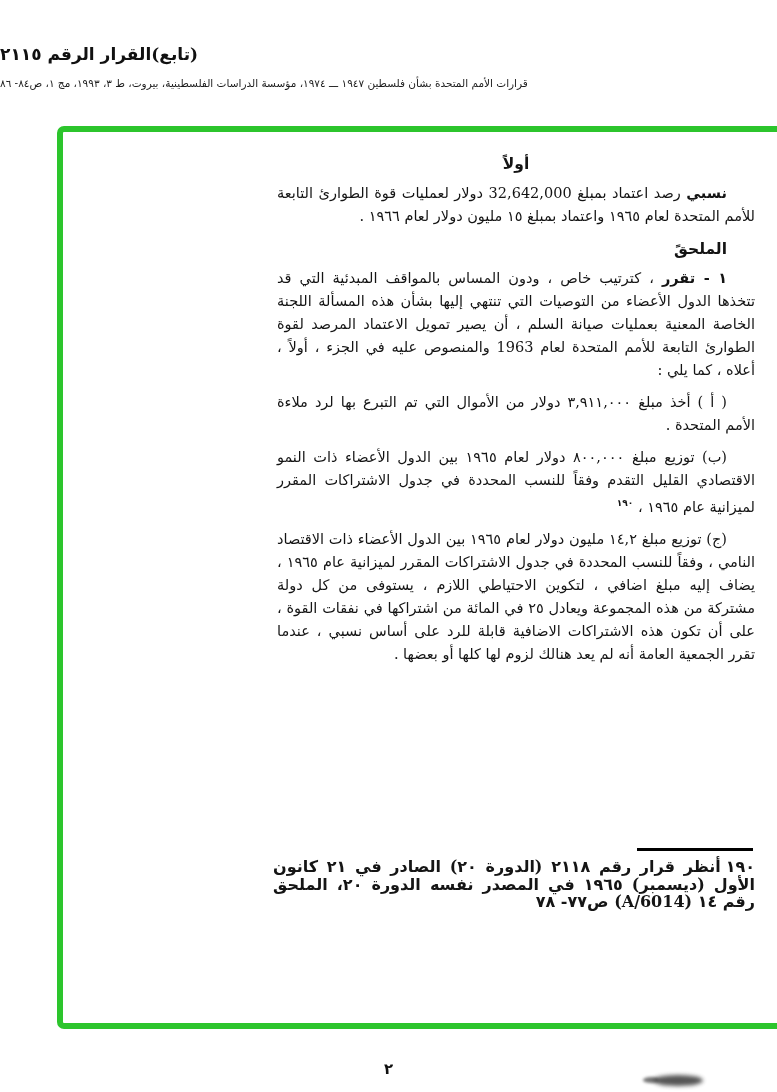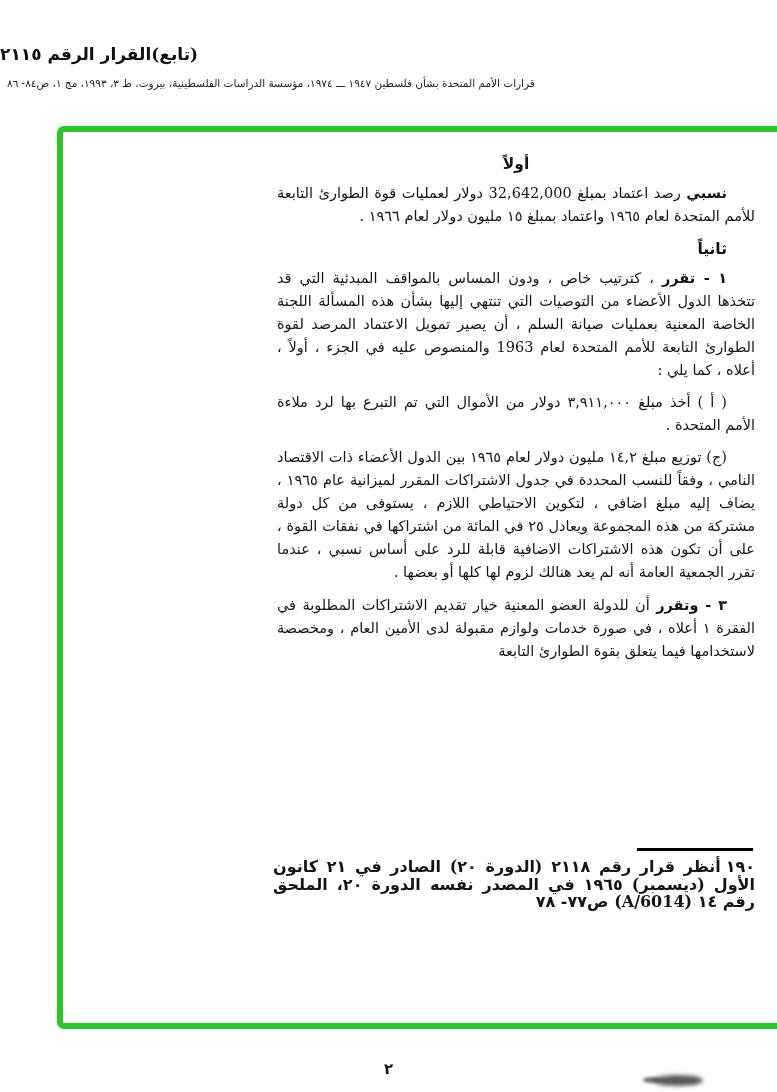--- a/index.html
+++ b/index.html
@@ -6,21 +6,21 @@
   body{
     width:777px;height:1092px;
     background:#ffffff;
     font-family:"DejaVu Serif","DejaVu Sans",serif;
     position:relative;overflow:hidden;
     color:#111;
   }
   .page{position:absolute;inset:0;direction:rtl;}
   .doc-header{position:absolute;top:44px;left:0;right:0;text-align:left;}
   .doc-title{font-size:17px;font-weight:bold;margin:0;letter-spacing:.5px;}
-  .doc-source{font-size:10.5px;margin-top:13px;color:#1c1c1c;padding-left:7px;}
+  .doc-source{font-size:10.5px;margin-top:13px;color:#1c1c1c;}
   .hl-box{
     position:absolute;left:57px;top:126px;
     width:774px;height:903px;box-sizing:border-box;
     border:6px solid #2cc52c;border-radius:7px;
   }
   .content{
     position:absolute;top:20px;right:70px;width:478px;
     font-size:14.5px;line-height:23px;
     text-align:justify;color:#141414;
   }
@@ -62,31 +62,31 @@
   </header>
 
   <div class="hl-box">
 
     <div class="content">
 
       <h2 class="h-center">أولاً</h2>
 
       <p><span class="lead">نسبي</span><span> رصد اعتماد بمبلغ 32,642,000 دولار لعمليات قوة الطوارئ التابعة للأمم المتحدة لعام ١٩٦٥ واعتماد بمبلغ ١٥ مليون دولار لعام ١٩٦٦ .</span></p>
 
-      <h2 class="h-right">ثانياً</h2>
+      <h2 class="h-right">الملحقً</h2>
 
       <p><span class="lead">١ - تقرر</span><span> ، كترتيب خاص ، ودون المساس بالمواقف المبدئية التي قد تتخذها الدول الأعضاء من التوصيات التي تنتهي إليها بشأن هذه المسألة اللجنة الخاصة المعنية بعمليات صيانة السلم ، أن يصير تمويل الاعتماد المرصد لقوة الطوارئ التابعة للأمم المتحدة لعام 1963 والمنصوص عليه في الجزء ، أولاً ، أعلاه ، كما يلي :</span></p>
 
       <p><span>( أ ) أخذ مبلغ ٣,٩١١,٠٠٠ دولار من الأموال التي تم التبرع بها لرد ملاءة الأمم المتحدة .</span></p>
 
+      <p><span>(ب) توزيع مبلغ ٨٠٠,٠٠٠ دولار لعام ١٩٦٥ بين الدول الأعضاء ذات النمو الاقتصادي القليل التقدم وفقاً للنسب المحددة في جدول الاشتراكات المقرر لميزانية عام ١٩٦٥ ،</span> <sup class="fnref">١٩٠</sup></p>
 
       <p><span>(ج) توزيع مبلغ ١٤,٢ مليون دولار لعام ١٩٦٥ بين الدول الأعضاء ذات الاقتصاد النامي ، وفقاً للنسب المحددة في جدول الاشتراكات المقرر لميزانية عام ١٩٦٥ ، يضاف إليه مبلغ اضافي ، لتكوين الاحتياطي اللازم ، يستوفى من كل دولة مشتركة من هذه المجموعة ويعادل ٢٥ في المائة من اشتراكها في نفقات القوة ، على أن تكون هذه الاشتراكات الاضافية قابلة للرد على أساس نسبي ، عندما تقرر الجمعية العامة أنه لم يعد هنالك لزوم لها كلها أو بعضها .</span></p>
 
 
-      <p><span class="lead">٣ - وتقرر</span><span> أن للدولة العضو المعنية خيار تقديم الاشتراكات المطلوبة في الفقرة ١ أعلاه ، في صورة خدمات ولوازم مقبولة لدى الأمين العام ، ومخصصة لاستخدامها فيما يتعلق بقوة الطوارئ التابعة</span></p>
 
     </div>
 
     <div class="footnote">
       <div class="fn-rule"></div>
       <div><span class="fn-marker">١٩٠</span><span>أنظر قرار رقم ٢١١٨ (الدورة ٢٠) الصادر في ٢١ كانون الأول (ديسمبر) ١٩٦٥ في المصدر نفسه</span> <span>الدورة ٢٠، الملحق رقم ١٤ (A/6014) ص٧٧- ٧٨</span></div>
     </div>
 
   </div>
 

